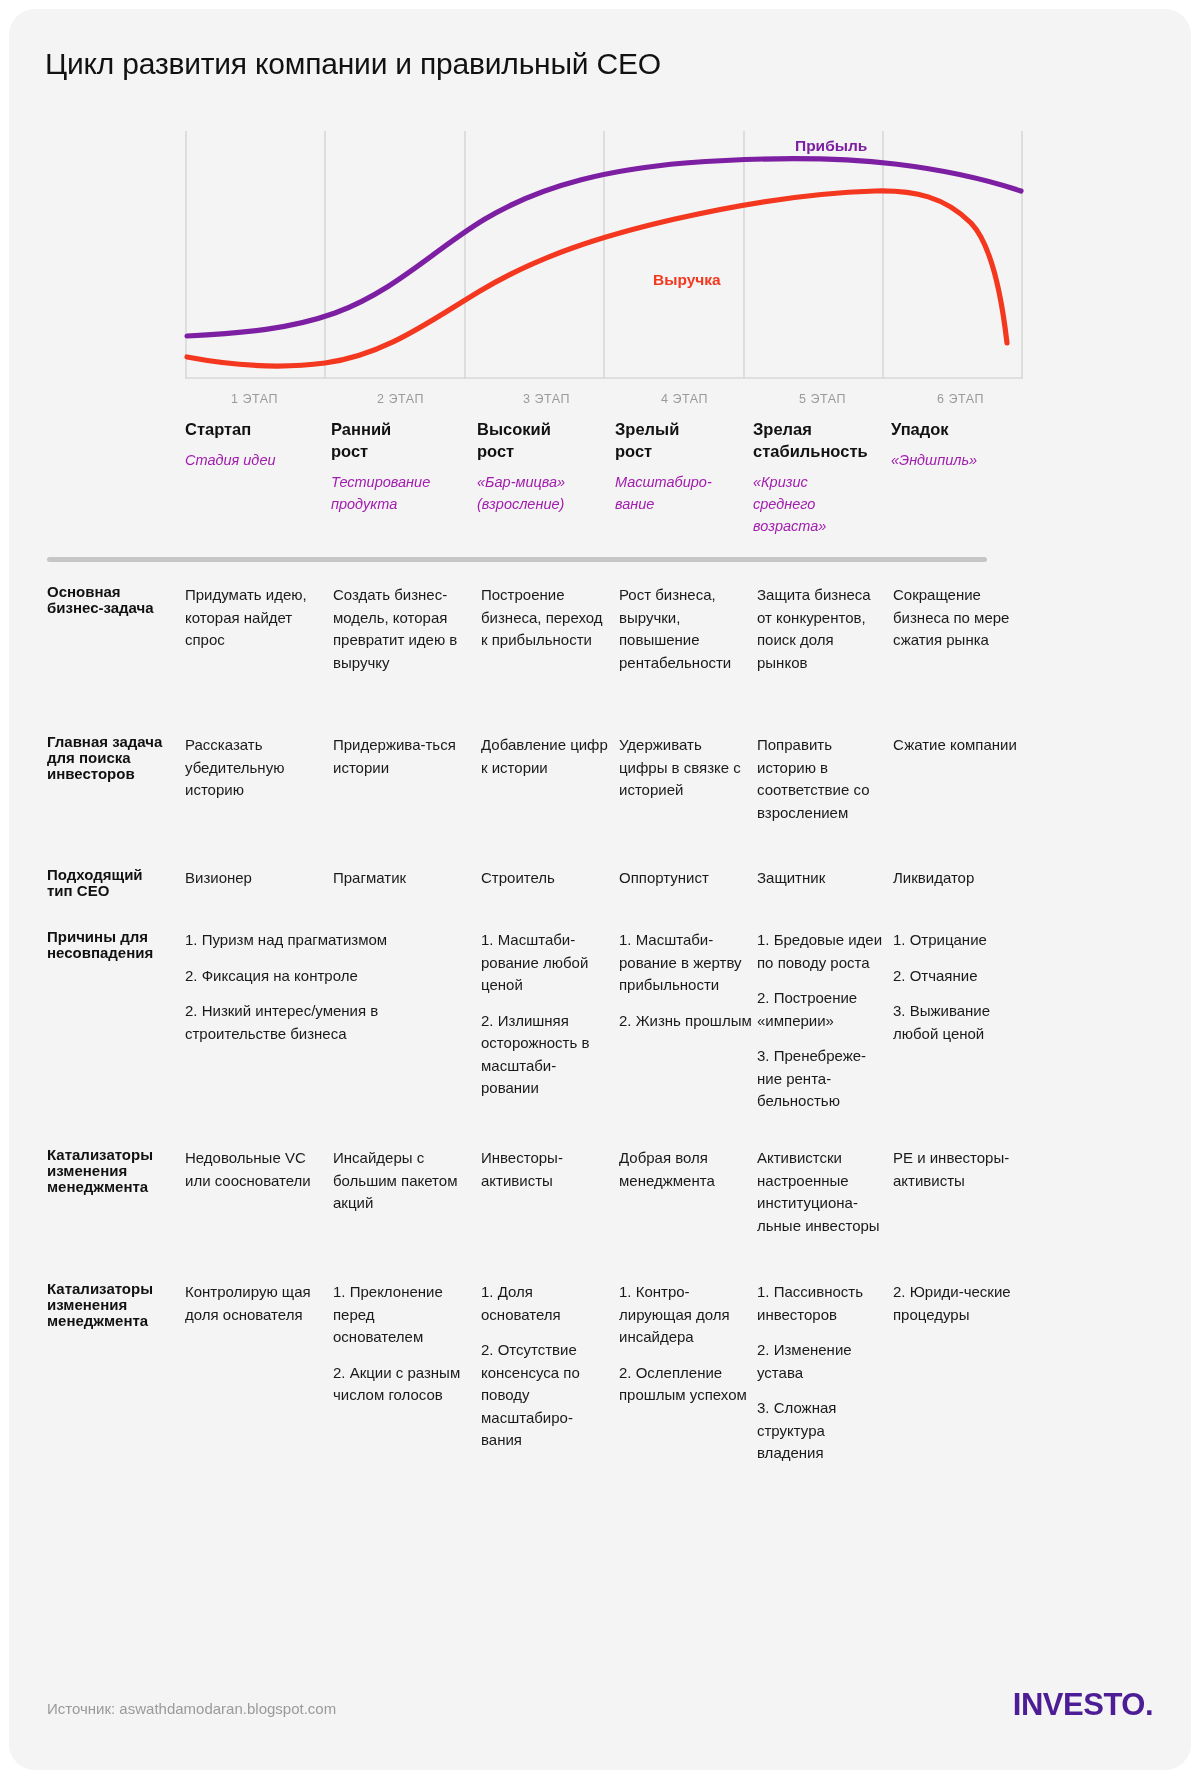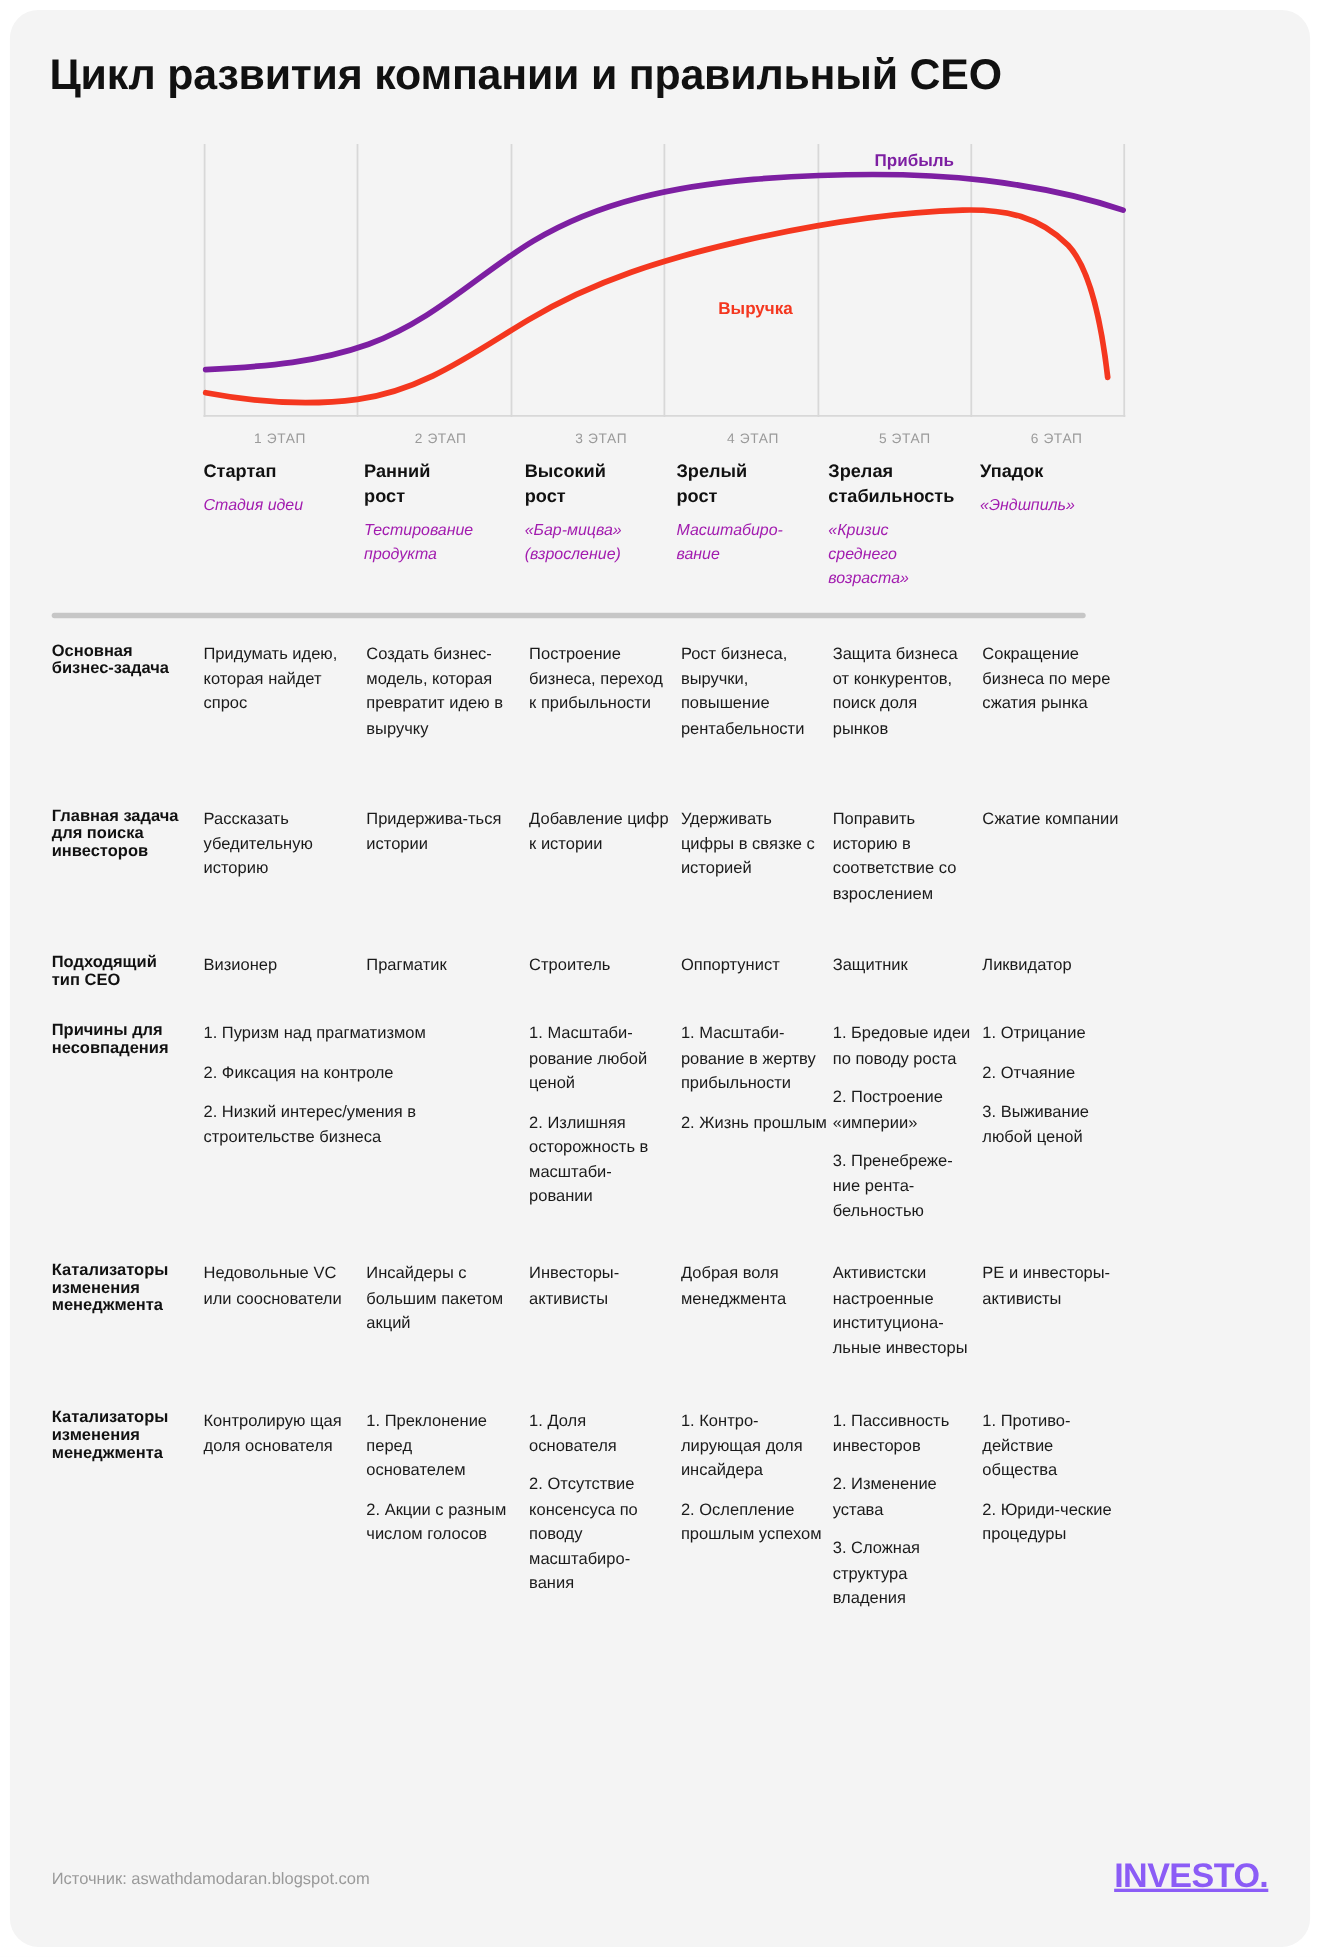--- a/index.html
+++ b/index.html
@@ -13,21 +13,21 @@
     position:absolute;left:9px;top:9px;
     width:1182px;height:1761px;
     background:#f4f4f4;
     border-radius:26px;
     overflow:hidden;
   }
 
   
   .title{
     position:absolute;left:36px;top:38px;
-    font-size:39px;font-weight:bold;color:#111111;
+    font-size:30px;font-weight:normal;color:#111111;
     letter-spacing:-0.2px;
   }
 
   
   .chart{
     position:absolute;left:176px;top:122px;
     width:838px;height:248px;
   }
   .chart svg{display:block;width:838px;height:248px;overflow:visible;}
   .vline{stroke:#d8d8d8;stroke-width:1.6;}
@@ -84,23 +84,22 @@
   
   .c0wide{left:138px;width:290px;}
 
   
   .source{
     position:absolute;left:38px;top:1691px;
     font-size:15px;color:#9a9a9a;
   }
   .logo{
     position:absolute;right:38px;top:1678px;
-    font-size:31px;font-weight:bold;color:#8b5cf6;
+    font-size:31px;font-weight:bold;color:#4c1d95;
     letter-spacing:-0.5px;
-    text-decoration:underline;
   }
 </style>
 </head>
 <body>
 
 <div class="card">
 
   <div class="title">Цикл развития компании и правильный CEO</div>
 
   <div class="chart">
@@ -296,21 +295,20 @@
         <div class="cell c3">
           <p>1. Контро-лирующая доля инсайдера</p>
           <p>2. Ослепление прошлым успехом</p>
         </div>
         <div class="cell c4">
           <p>1. Пассивность инвесторов</p>
           <p>2. Изменение устава</p>
           <p>3. Сложная структура владения</p>
         </div>
         <div class="cell c5">
-          <p>1. Противо-действие общества</p>
           <p>2. Юриди-ческие процедуры</p>
         </div>
       </div>
     </div>
 
   <div class="source">Источник: aswathdamodaran.blogspot.com</div>
   <div class="logo">INVESTO.</div>
 
 </div>
 

